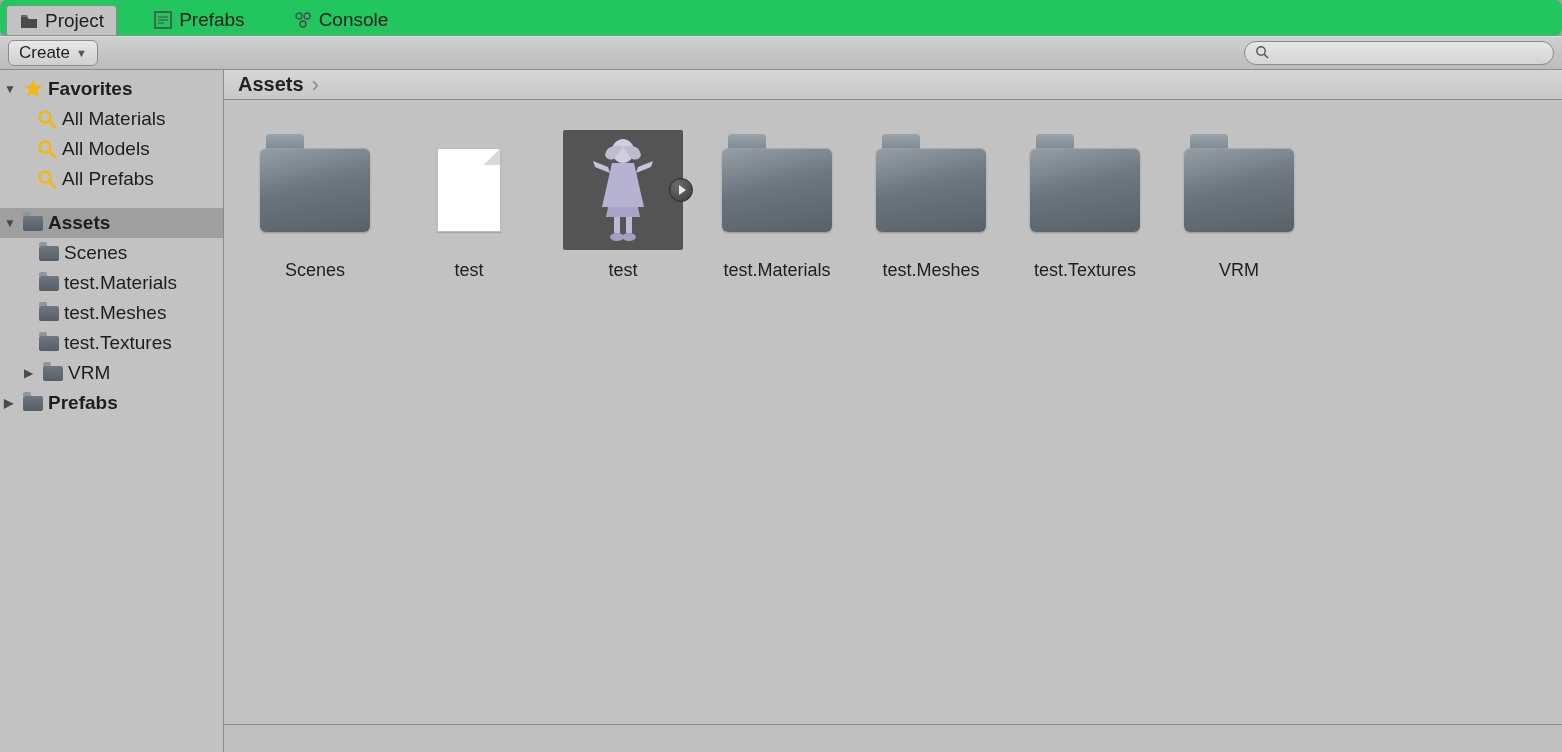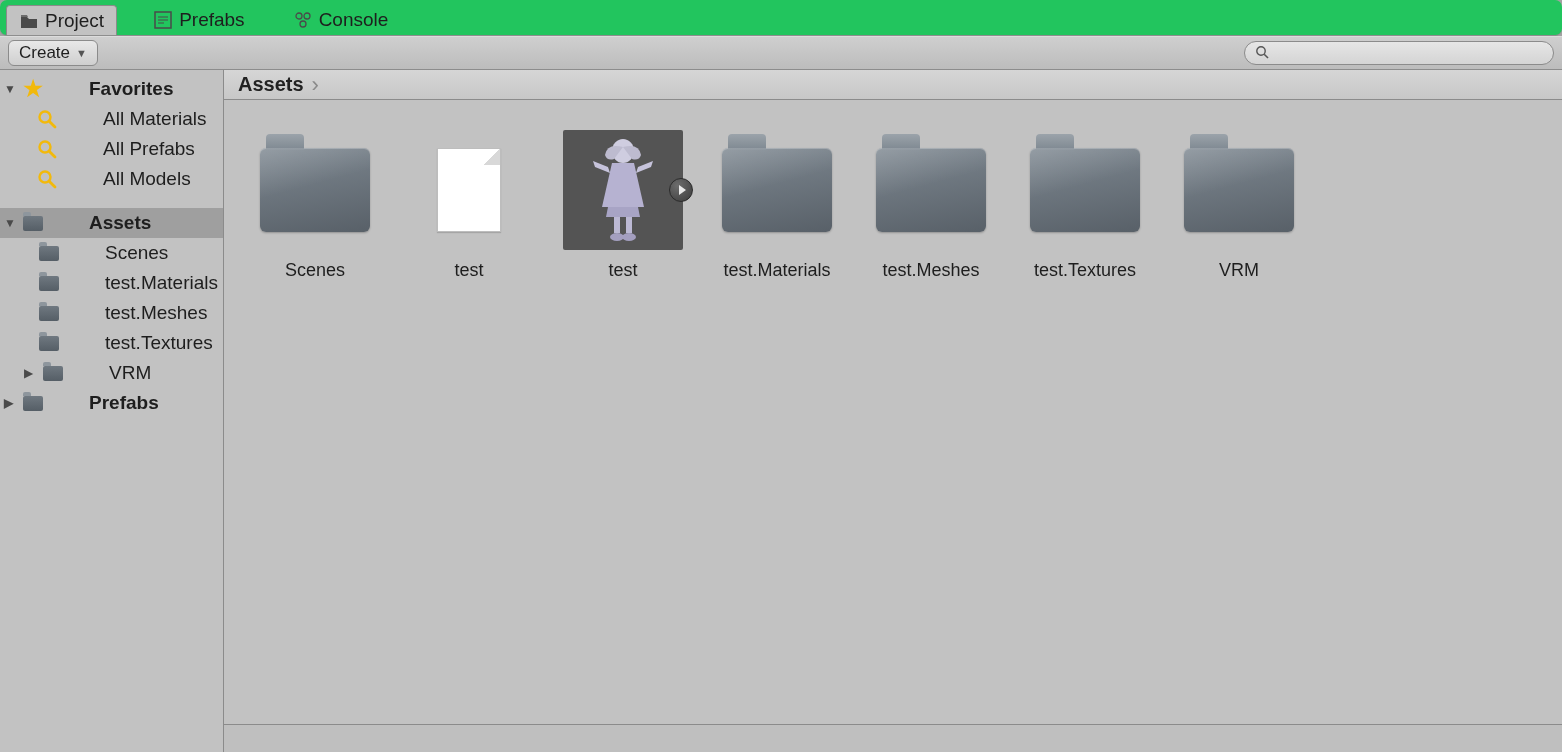--- a/index.html
+++ b/index.html
@@ -73,21 +73,21 @@
     height: 30px; padding-left: 4px;
     font-size: 19px; color:#1e1e1e;
     white-space: nowrap;
     cursor: default;
   }
   .tree-row.bold { font-weight: bold; }
   .tree-row.selected { background:#9f9f9f; }
   .tree-row .arrow { width: 14px; display:inline-block; font-size: 12px; color:#4a4a4a; }
   .tree-row .sp { display:inline-block; }
   .tree-row .ico { width: 22px; height:22px; display:inline-flex; align-items:center; justify-content:center; }
-  .tree-row .lbl { overflow:hidden; text-overflow: clip; margin-left: 41px; }
+  .tree-row .lbl { overflow:hidden; text-overflow: clip; }
 
   
   .mini-folder {
     width:20px; height:15px; position:relative;
     background: linear-gradient(#6f7880,#555e66);
     border-radius: 2px;
   }
   .mini-folder::before{
     content:""; position:absolute; top:-4px; left:0; width:8px; height:4px;
     background:#8e969d; border-radius:2px 2px 0 0;
@@ -252,31 +252,31 @@
       <span class="lbl">All Materials</span>
     </div>
     <div class="tree-row">
       <span class="sp" style="width:28px"></span>
       <span class="ico mag">
         <svg width="20" height="20" viewBox="0 0 20 20">
             <circle cx="8" cy="8" r="5.5" fill="none" stroke="#f2b90c" stroke-width="2.4"></circle>
             <line x1="12.2" y1="12.2" x2="18" y2="18" stroke="#f2b90c" stroke-width="2.8" stroke-linecap="round"></line>
           </svg>
       </span>
-      <span class="lbl">All Prefabs</span>
+      <span class="lbl">All Models</span>
     </div>
     <div class="tree-row">
       <span class="sp" style="width:28px"></span>
       <span class="ico mag">
         <svg width="20" height="20" viewBox="0 0 20 20">
             <circle cx="8" cy="8" r="5.5" fill="none" stroke="#f2b90c" stroke-width="2.4"></circle>
             <line x1="12.2" y1="12.2" x2="18" y2="18" stroke="#f2b90c" stroke-width="2.8" stroke-linecap="round"></line>
           </svg>
       </span>
-      <span class="lbl">All Models</span>
+      <span class="lbl">All Prefabs</span>
     </div>
 
     <div style="height:14px"></div>
 
     <div class="tree-row bold selected">
       <span class="arrow">▼</span>
       <span class="ico">
           <span class="mini-folder"></span>
         </span>
       <span class="lbl">Assets</span>

